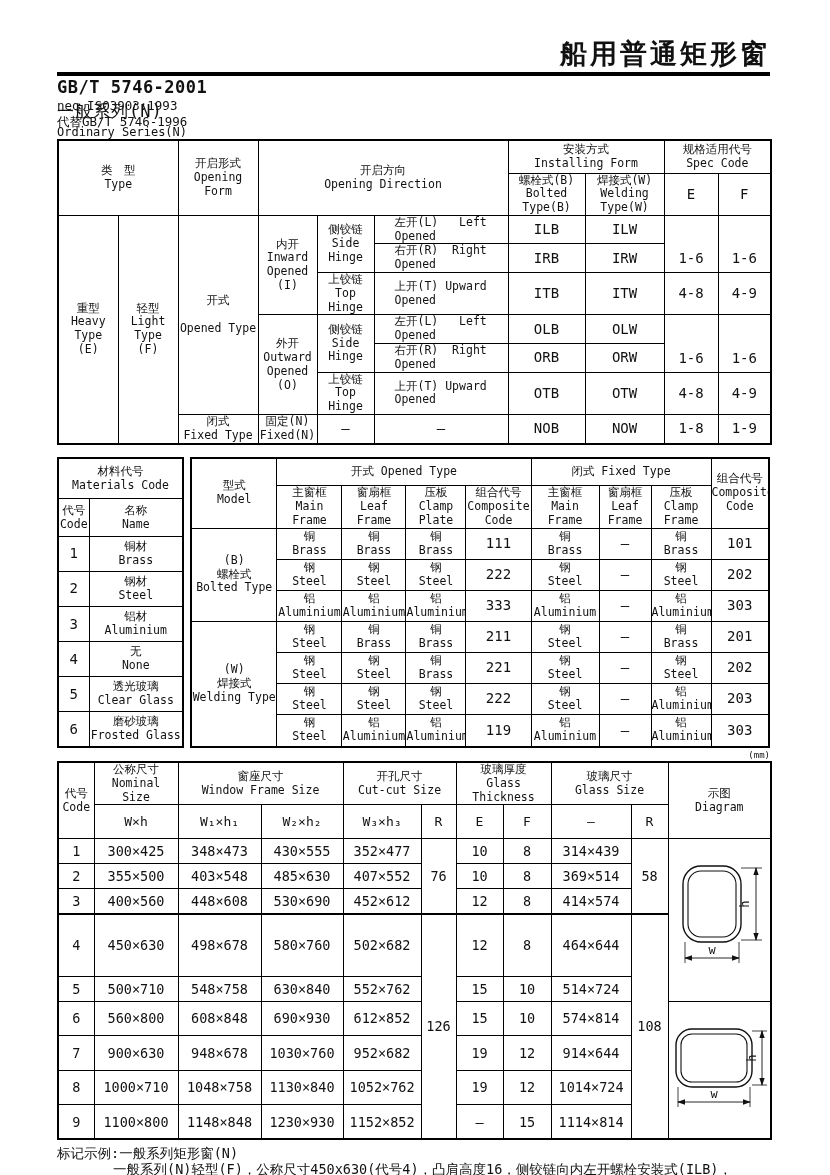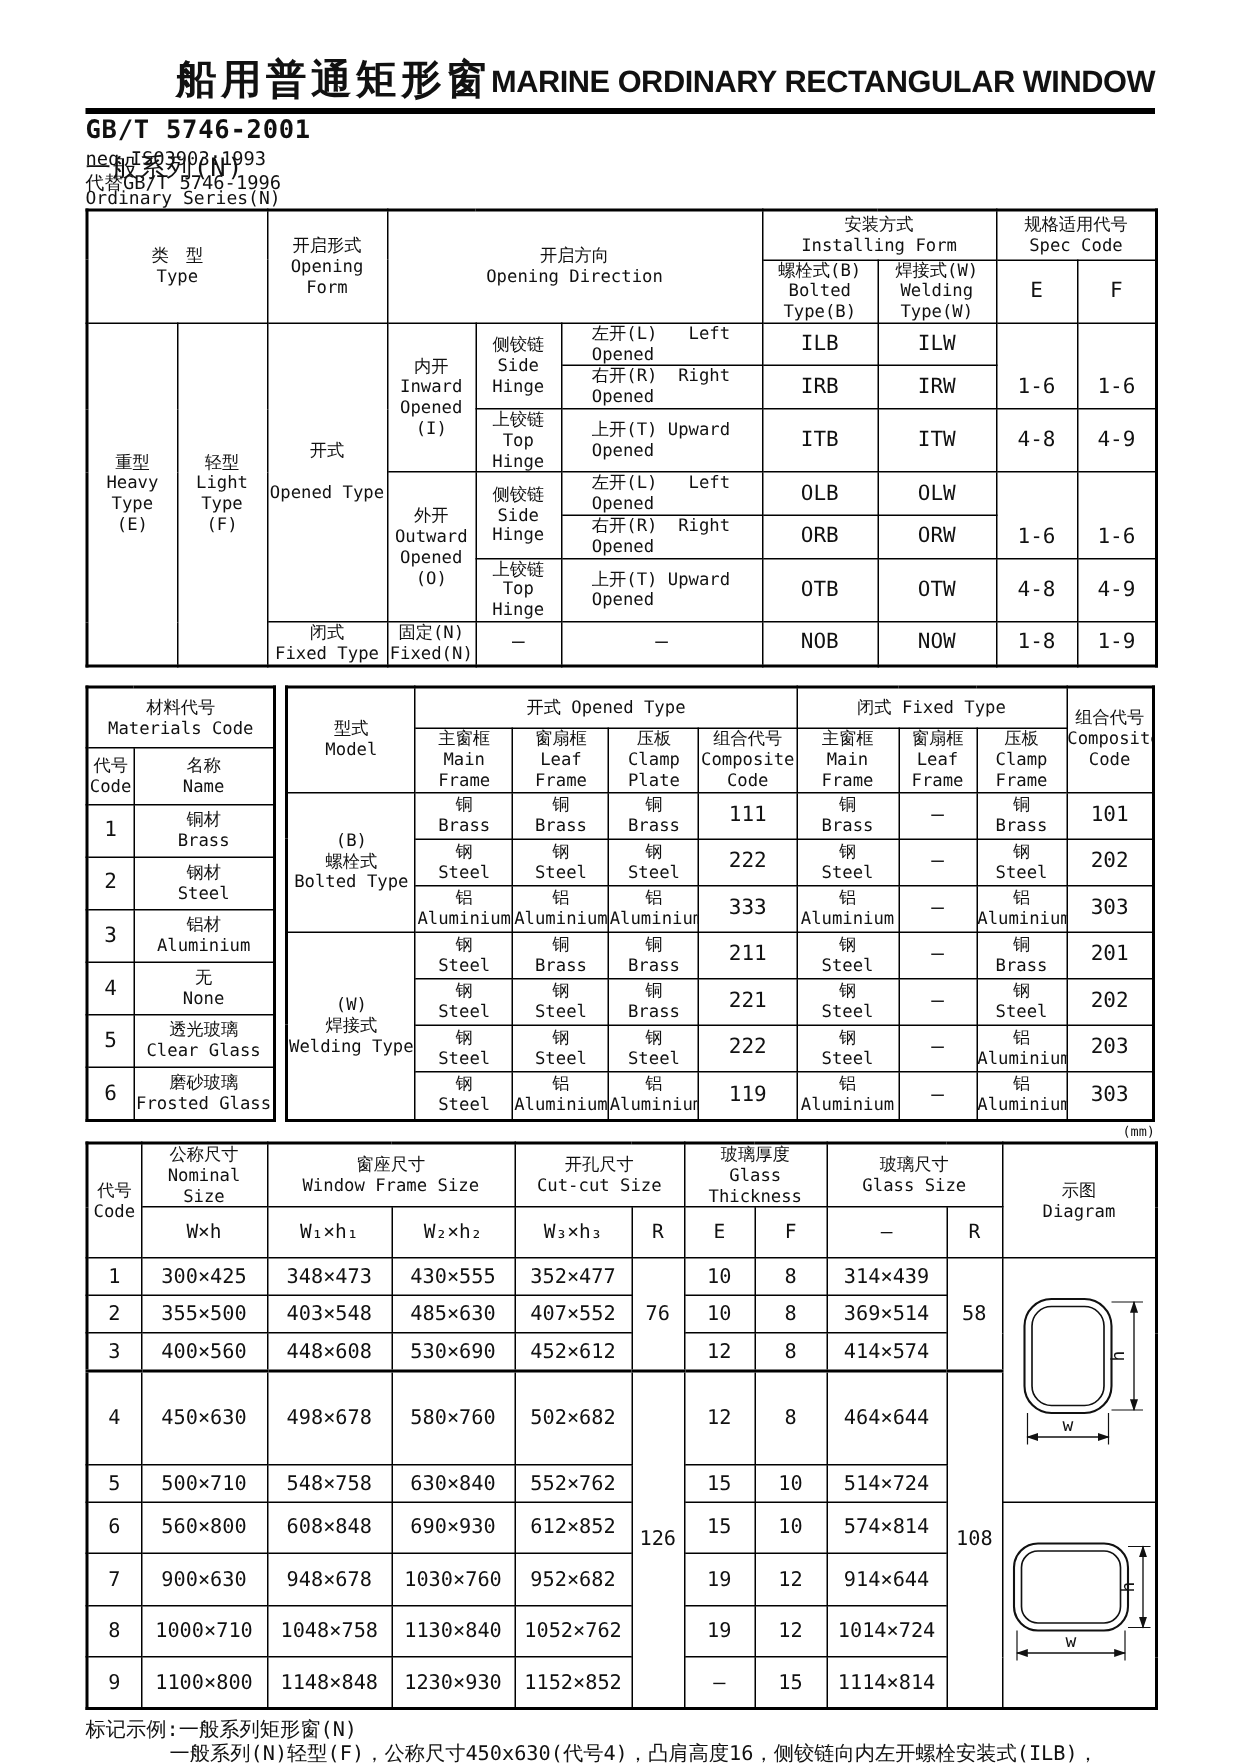--- a/index.html
+++ b/index.html
@@ -66,21 +66,20 @@
   .ind { padding-left:56px; }
 </style>
 </head>
 <body>
 
 <div class="page">
 <div class="content">
 
   <div class="titlebar">
     <div class="title-zh">船用普通矩形窗</div>
-    <div class="title-en">MARINE ORDINARY RECTANGULAR WINDOW</div>
   </div>
   <div class="subhead">
     <div class="stdblock">
       <div class="std-main">GB/T 5746-2001</div>
       <div class="std-sub">neq ISO3903:1993</div>
       <div class="std-sub">代替GB/T 5746-1996</div>
     </div>
     <div class="seriesblock">
       <div class="series-zh">一般系列(N)</div>
       <div class="series-en">Ordinary Series(N)</div>

